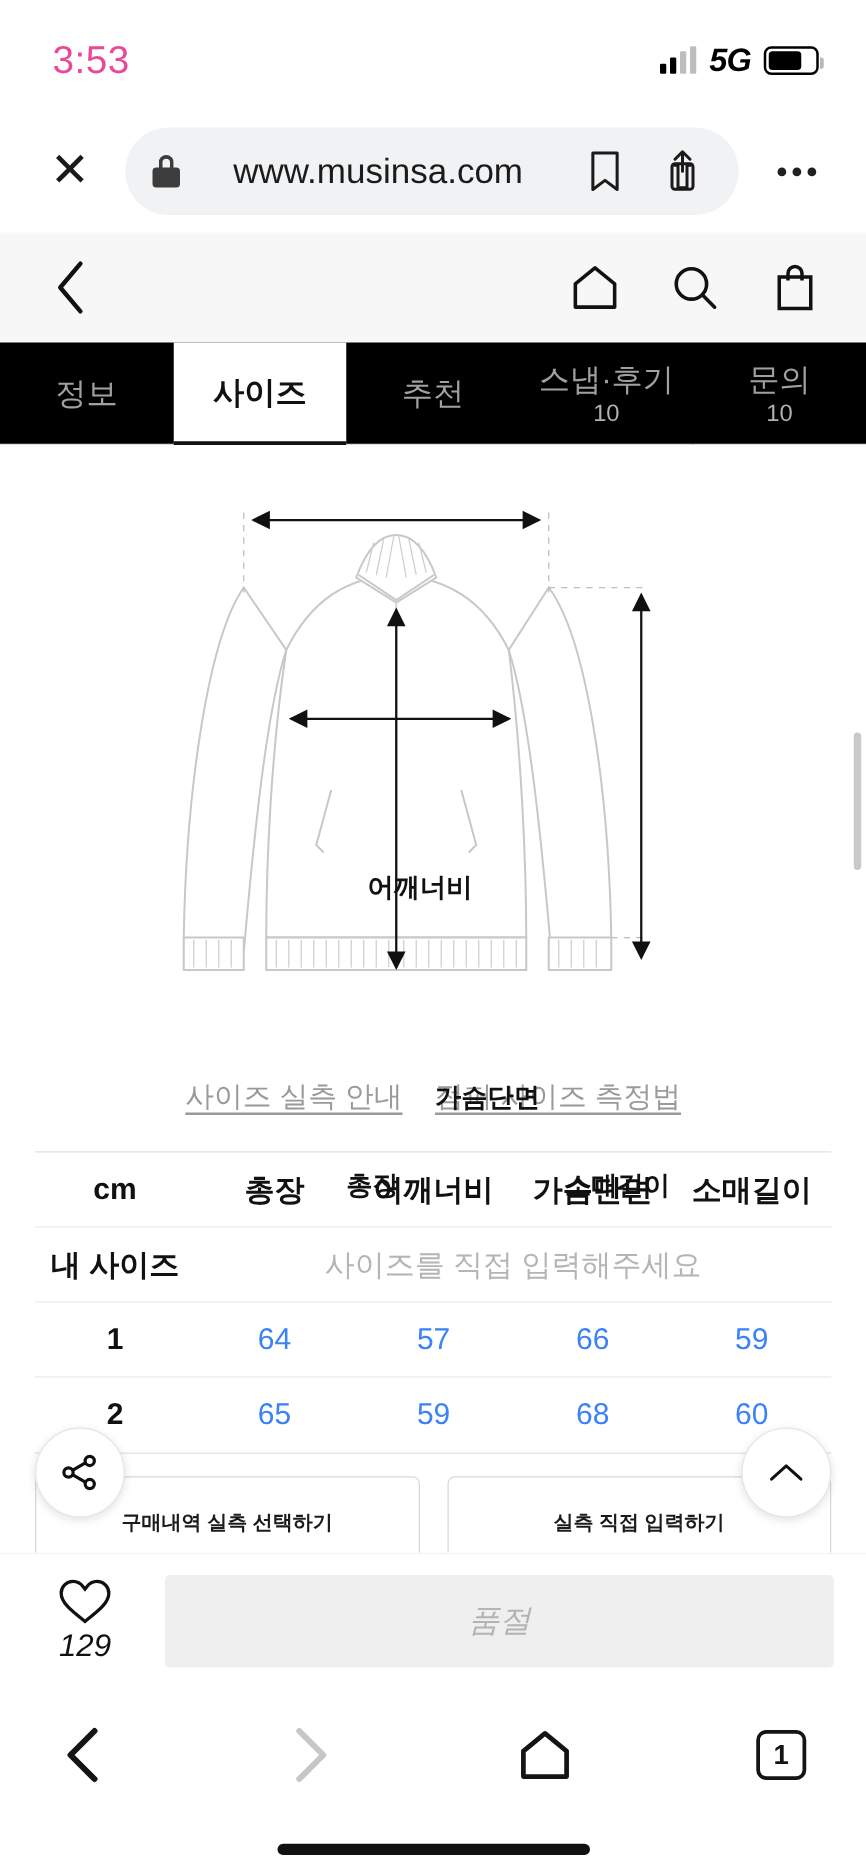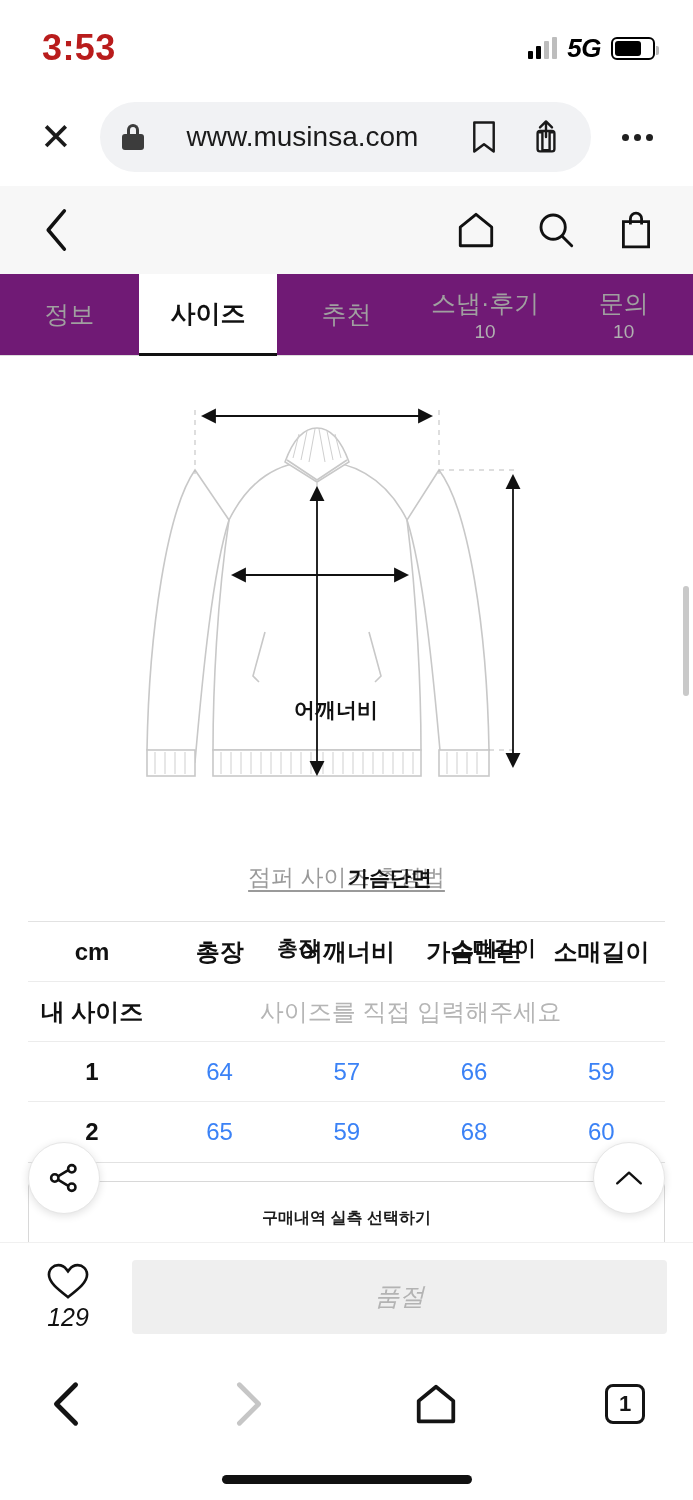--- a/index.html
+++ b/index.html
@@ -21,24 +21,24 @@
   .statusbar {
     height: 88px;
     display: flex;
     align-items: center;
     justify-content: space-between;
     padding: 8px 38px 0 42px;
     background: #ffffff;
     flex: 0 0 auto;
   }
   .status-time {
-    font-size: 36px;
-    font-weight: bold;
+    font-size: 31px;
+    font-weight: normal;
     letter-spacing: 0.4px;
-    color: #b91c1c;
+    color: #ec4899;
   }
   .status-right {
     display: flex;
     align-items: center;
     gap: 10px;
   }
   .signal {
     display: flex;
     align-items: flex-end;
     gap: 3px;
@@ -158,21 +158,21 @@
     padding: 0 34px;
     flex: 0 0 auto;
   }
   .siteheader .spacer { flex: 1; }
   .site-icons { display: flex; align-items: center; gap: 34px; }
 
   
   .tabs {
     display: flex;
     height: 82px;
-    background: #701a75;
+    background: #000000;
     flex: 0 0 auto;
   }
   .tab {
     flex: 1;
     display: flex;
     flex-direction: column;
     align-items: center;
     justify-content: center;
     font-size: 25px;
     color: #a0a0a0;
@@ -546,20 +546,21 @@
         </g>
       </svg>
 
       <div class="dim-label lbl-shoulder">어깨너비</div>
       <div class="dim-label lbl-chest">가슴단면</div>
       <div class="dim-label lbl-total">총장</div>
       <div class="dim-label lbl-sleeve">소매길이</div>
     </div>
 
     <div class="guide-links">
+      <a>사이즈 실측 안내</a>
       <a>점퍼 사이즈 측정법</a>
     </div>
 
     <div class="sizetable">
       <div class="row head">
         <div class="cell first">cm</div>
         <div class="cell">총장</div>
         <div class="cell">어깨너비</div>
         <div class="cell">가슴단면</div>
         <div class="cell">소매길이</div>
@@ -579,20 +580,21 @@
         <div class="cell first">2</div>
         <div class="cell">65</div>
         <div class="cell">59</div>
         <div class="cell">68</div>
         <div class="cell">60</div>
       </div>
     </div>
 
     <div class="btnrow">
       <div class="outbtn">구매내역 실측 선택하기</div>
+      <div class="outbtn">실측 직접 입력하기</div>
     </div>
 
     <div class="fab share">
       <svg width="34" height="34" viewBox="0 0 24 24" fill="none" stroke="#111" stroke-width="1.8">
         <circle cx="17.5" cy="5.5" r="2.6"></circle>
           <circle cx="17.5" cy="18.5" r="2.6"></circle>
           <circle cx="5.5" cy="12" r="2.6"></circle>
         <path d="M8 10.7l7-4.2M8 13.3l7 4.2"></path>
       </svg>
     </div>

